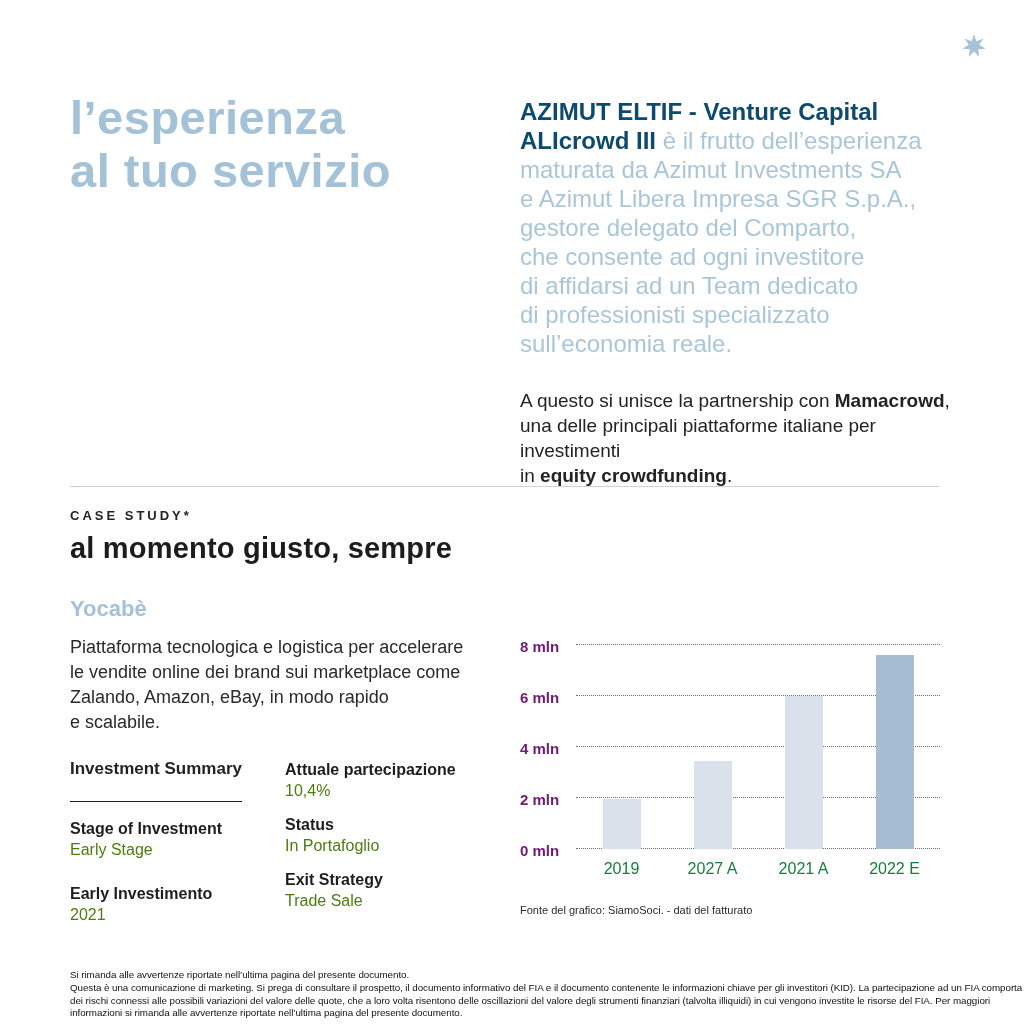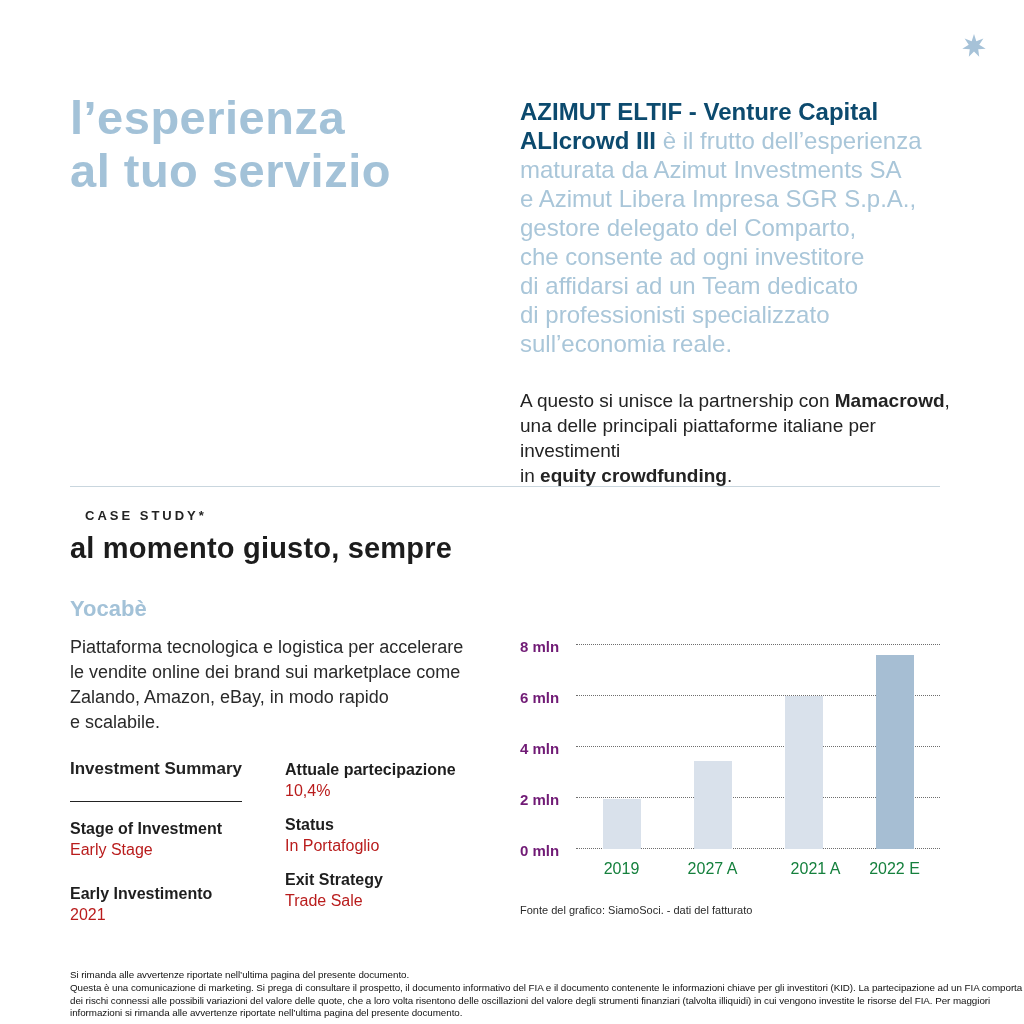--- a/index.html
+++ b/index.html
@@ -18,35 +18,35 @@
   .intro b { font-weight:700; color:#0c4a6e; }
   .partnership { position:absolute; left:520px; top:388px; width:440px;
     font-size:19px; line-height:25px; color:#232323; white-space:pre-line; }
   .partnership b { font-weight:700; }
 
   .divider { position:absolute; left:70px; right:84px; top:486px; height:0;
     border-top:1px solid #c9d6de; }
 
   
   .cs-head { position:absolute; left:70px; top:508px; }
-  .eyebrow { font-size:13px; font-weight:600; letter-spacing:3px; color:#232323;margin-left:15px; }
+  .eyebrow { font-size:13px; font-weight:600; letter-spacing:3px; color:#232323; }
   .cs-title { margin-top:9px; font-size:29px; font-weight:800; color:#1c1c1c; letter-spacing:.2px; }
 
   
   .left-col { position:absolute; left:70px; top:596px; width:445px; }
   .company { font-size:22px; font-weight:700; color:#a3c2d8; }
   .desc { margin-top:13px; font-size:18px; line-height:25px; color:#2a2a2a; white-space:pre-line; }
   .summary { margin-top:24px; display:flex; }
   .summary-col1 { width:215px; }
   .summary-col2 { flex:1; }
   .summary-title { display:inline-block; font-size:17px; font-weight:700;
     padding-bottom:22px; border-bottom:1.5px solid #232323; margin-bottom:16px; }
   .sum-item { margin-bottom:13px; }
   .sum-label { font-size:16px; font-weight:700; line-height:21px; color:#1e1e1e; }
-  .sum-value { font-size:16px; line-height:21px; color:#b91c1c; }
+  .sum-value { font-size:16px; line-height:21px; color:#4d7c0f; }
 
   
   .chart-block { position:absolute; left:520px; top:630px; width:424px; }
   .chart { position:relative; height:250px; }
   .plot { position:absolute; left:56px; right:4px; top:15px; bottom:31px; }
   .gridline { position:absolute; left:0; right:0; height:0;
     border-top:1px dotted #6e6e6e; }
   .ytick { position:absolute; left:-56px; width:50px; font-size:15px; font-weight:600;
     color:#701a75; transform:translateY(50%); margin-bottom:-1px; }
   .bar { position:absolute; bottom:0; width:38px; }
@@ -139,21 +139,21 @@
           <div class="ytick" style="bottom: 50%;">4 mln</div>
           <div class="gridline" style="bottom: 25%;"></div>
           <div class="ytick" style="bottom: 25%;">2 mln</div>
           <div class="gridline" style="bottom: 0%;"></div>
           <div class="ytick" style="bottom: 0%;">0 mln</div>
           <div class="bar" style="left: calc(12.5% - 19px); height: 24.375%; background: rgb(217, 225, 235);"></div>
           <div class="xtick" style="left: 12.5%;">2019</div>
           <div class="bar" style="left: calc(37.5% - 19px); height: 43.125%; background: rgb(217, 225, 235);"></div>
           <div class="xtick" style="left: 37.5%;">2027 A</div>
           <div class="bar" style="left: calc(62.5% - 19px); height: 75%; background: rgb(217, 225, 235);"></div>
-          <div class="xtick" style="left: 62.5%; margin-left: 12px;">2021 A</div>
+          <div class="xtick" style="left: 62.5%;">2021 A</div>
           <div class="bar" style="left: calc(87.5% - 19px); height: 95%; background: rgb(166, 190, 211);"></div>
           <div class="xtick" style="left: 87.5%;">2022 E</div>
         </div>
     </div>
     <div class="chart-source">Fonte del grafico: SiamoSoci. - dati del fatturato</div>
   </div>
 
 
   <div class="fine-print">
     <div>Si rimanda alle avvertenze riportate nell’ultima pagina del presente documento.</div>

